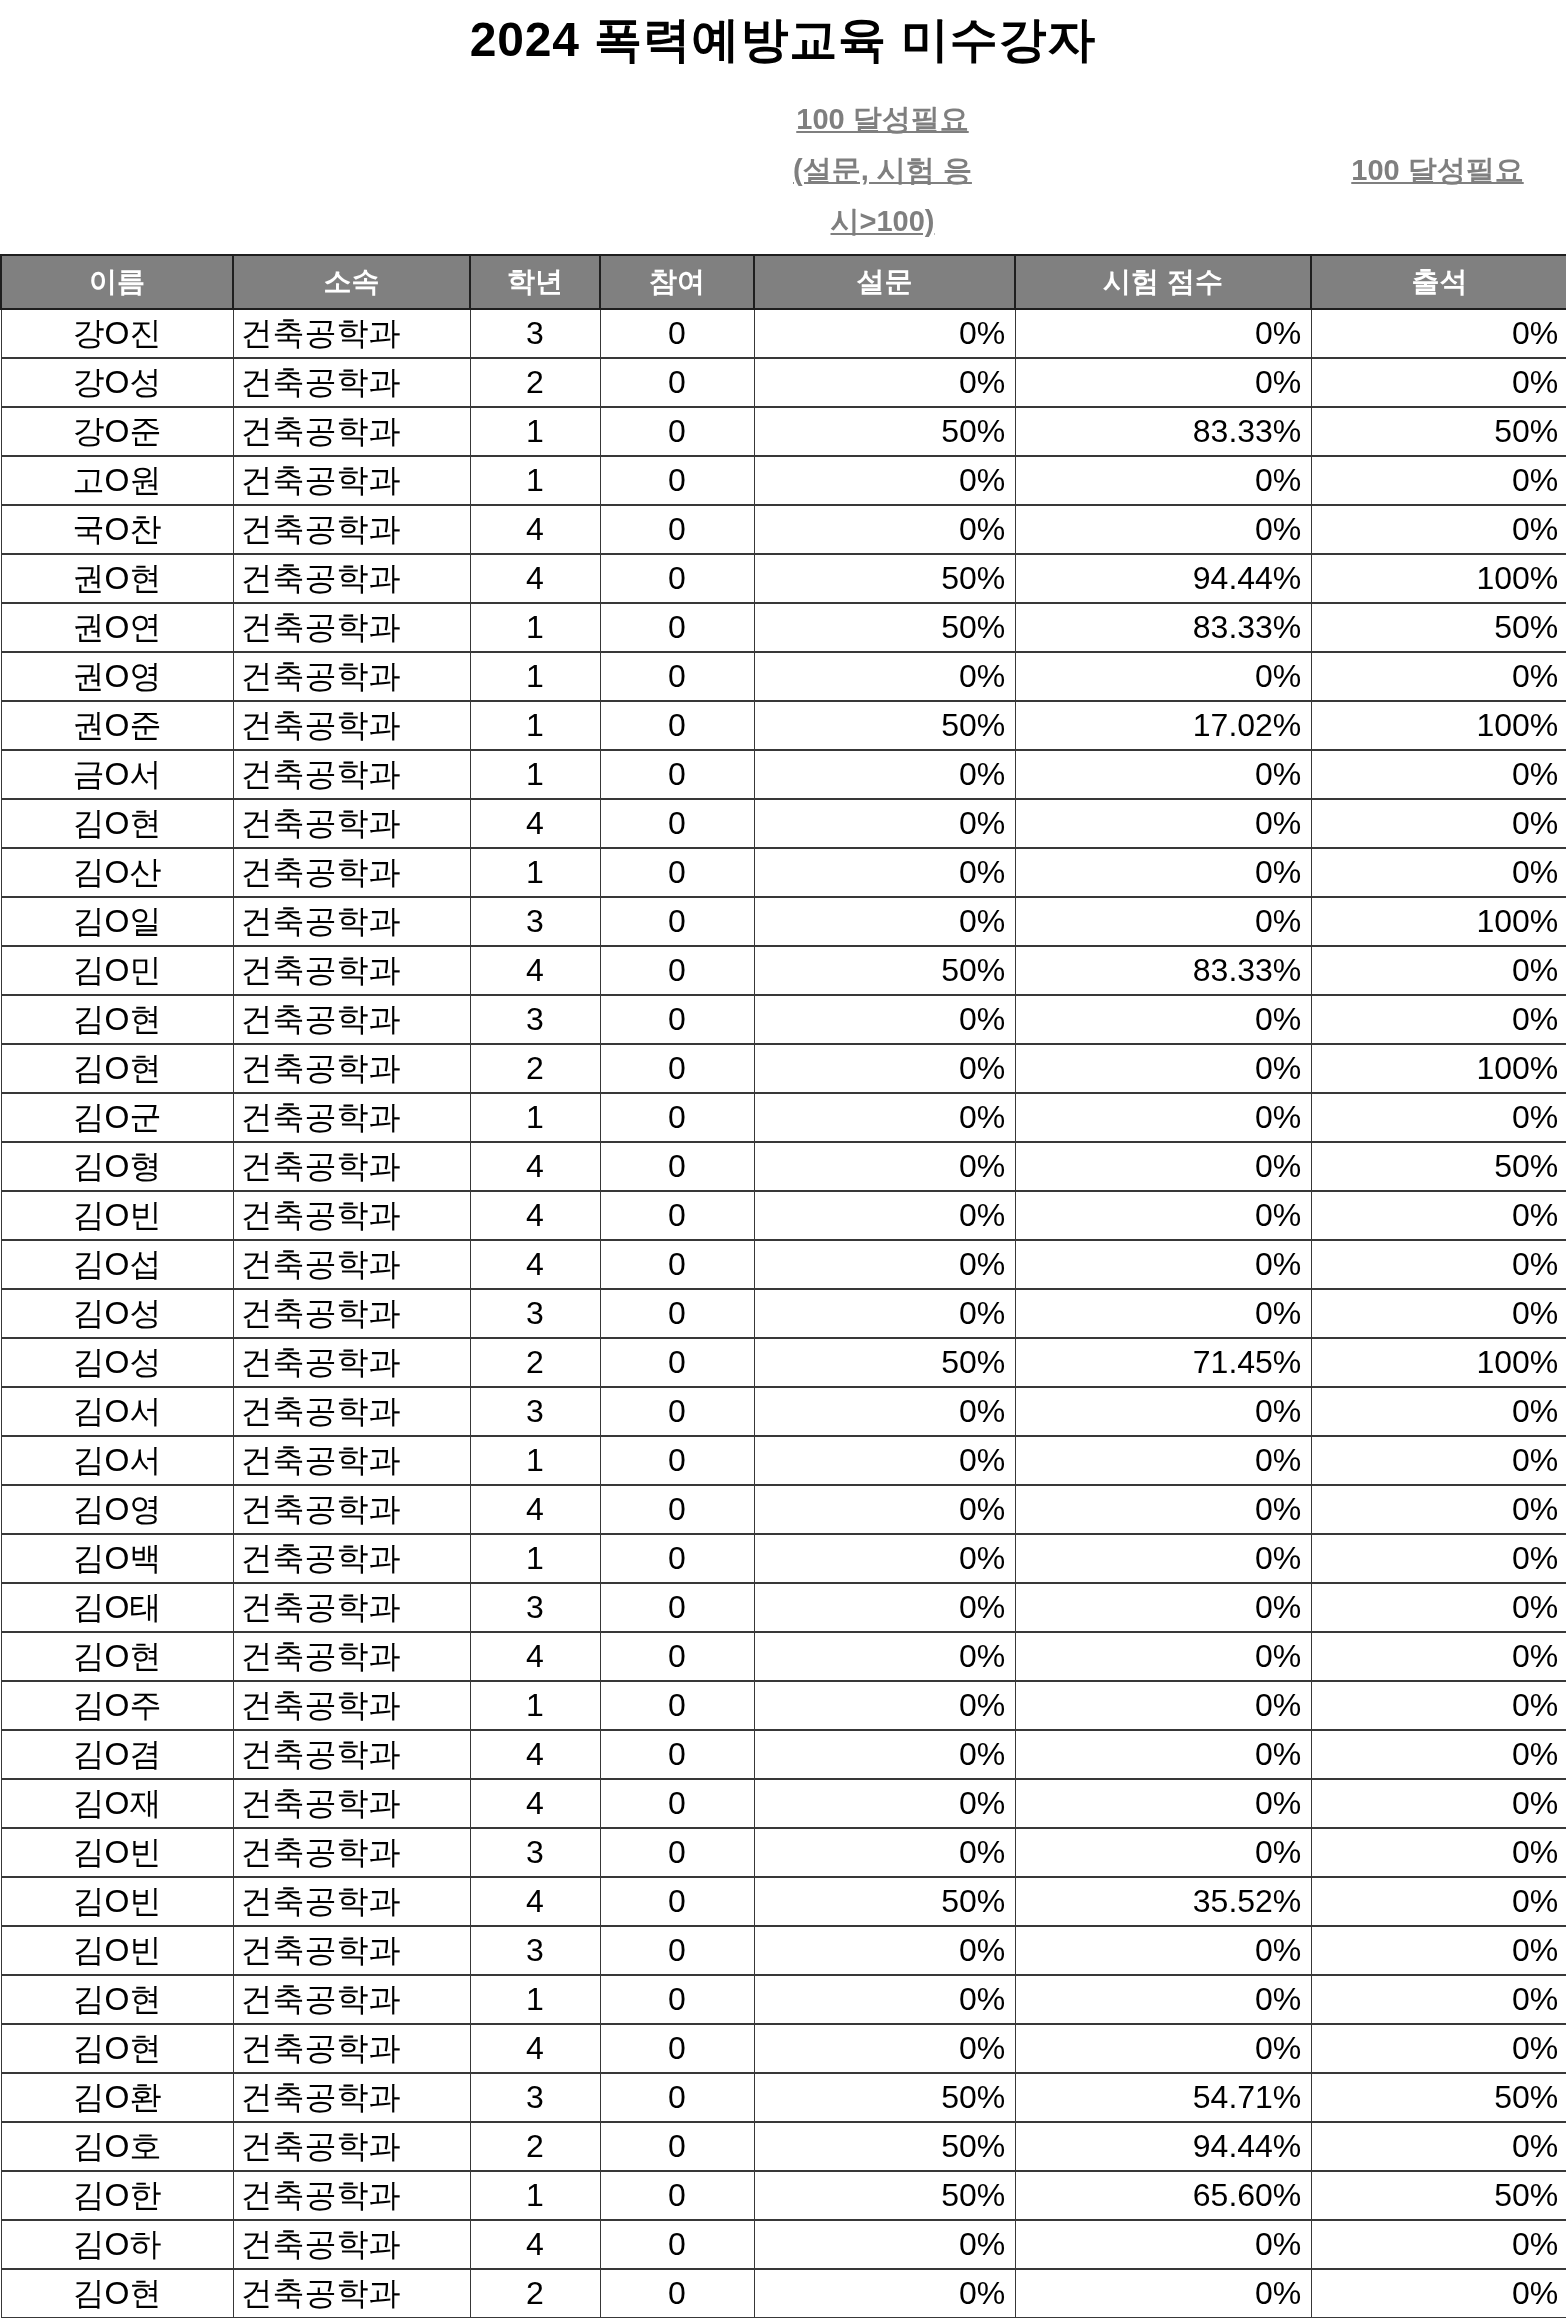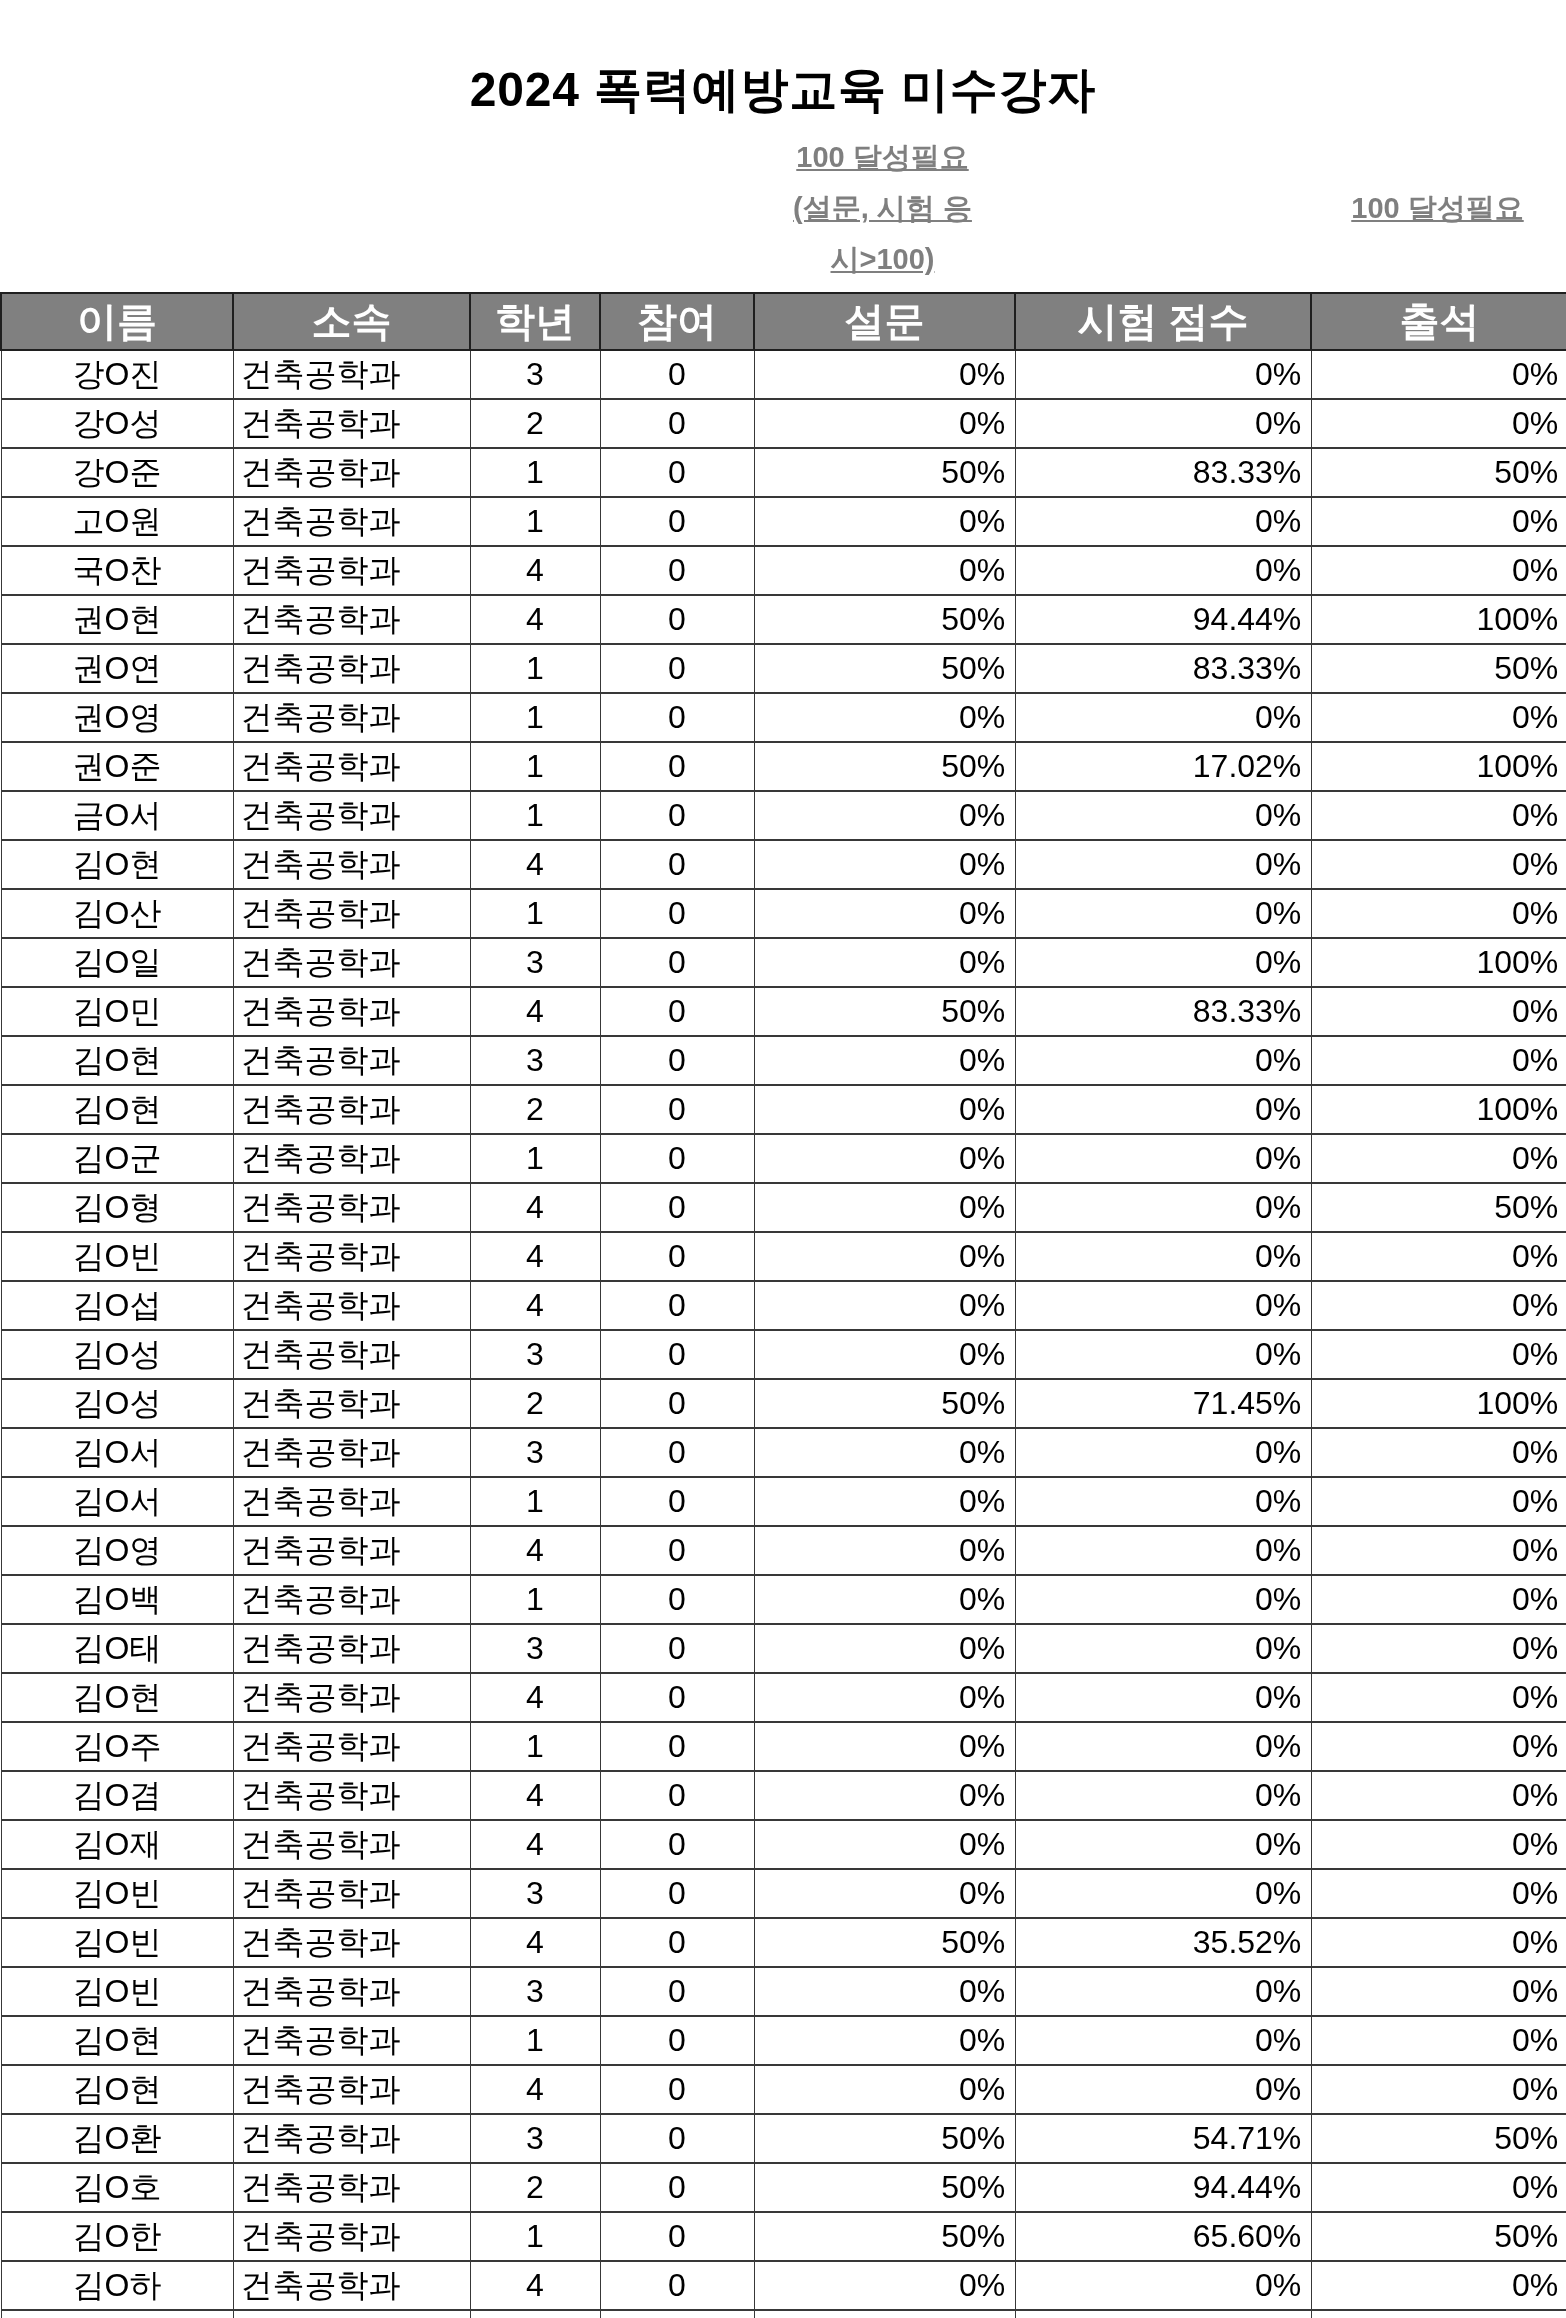--- a/index.html
+++ b/index.html
@@ -12,25 +12,24 @@
   *{box-sizing:border-box;margin:0;padding:0;}
   html,body{background:#ffffff;}
   body{
     width:1566px;height:2319px;
     font-family:"Liberation Sans","DejaVu Sans",sans-serif;
     color:#000;overflow:hidden;
   }
   .page{width:1566px;height:2319px;position:relative;background:#fff;}
 
   .title{
-    height:86px;padding-top:20px;
+    height:86px;padding-top:8px;
     text-align:center;
     font-size:48px;font-weight:bold;color:var(--title-col);
     letter-spacing:0.8px;
-    margin-top:38px;
   }
 
   .notes{position:relative;height:168px;}
   .note{
     position:absolute;top:0;height:168px;
     display:flex;flex-direction:column;justify-content:center;align-items:center;
     text-align:center;
     font-size:29px;font-weight:bold;color:var(--note-text);
     line-height:51px;white-space:nowrap;text-decoration:underline;
   }
@@ -40,21 +39,21 @@
 
   table.grid{
     width:1566px;table-layout:fixed;border-collapse:collapse;
   }
   col.c0{width:232px;} col.c1{width:237px;} col.c2{width:130px;}
   col.c3{width:154px;} col.c4{width:261px;} col.c5{width:296px;} col.c6{width:257px;}
 
   th{
     height:54px;
     background:var(--header-bg);color:var(--header-text);
-    font-size:40px;font-weight:bold;text-align:center;vertical-align:middle;
+    font-size:28px;font-weight:bold;text-align:center;vertical-align:middle;
     border:2.3px solid #1f1f1f;
   }
   td{
     height:49px;
     font-size:32px;font-weight:normal;vertical-align:middle;
     border-left:1.5px solid var(--border-col);
     border-right:1.5px solid var(--border-col);
     border-top:2.3px solid var(--border-col);
     border-bottom:2.3px solid var(--border-col);
     background:#fff;

